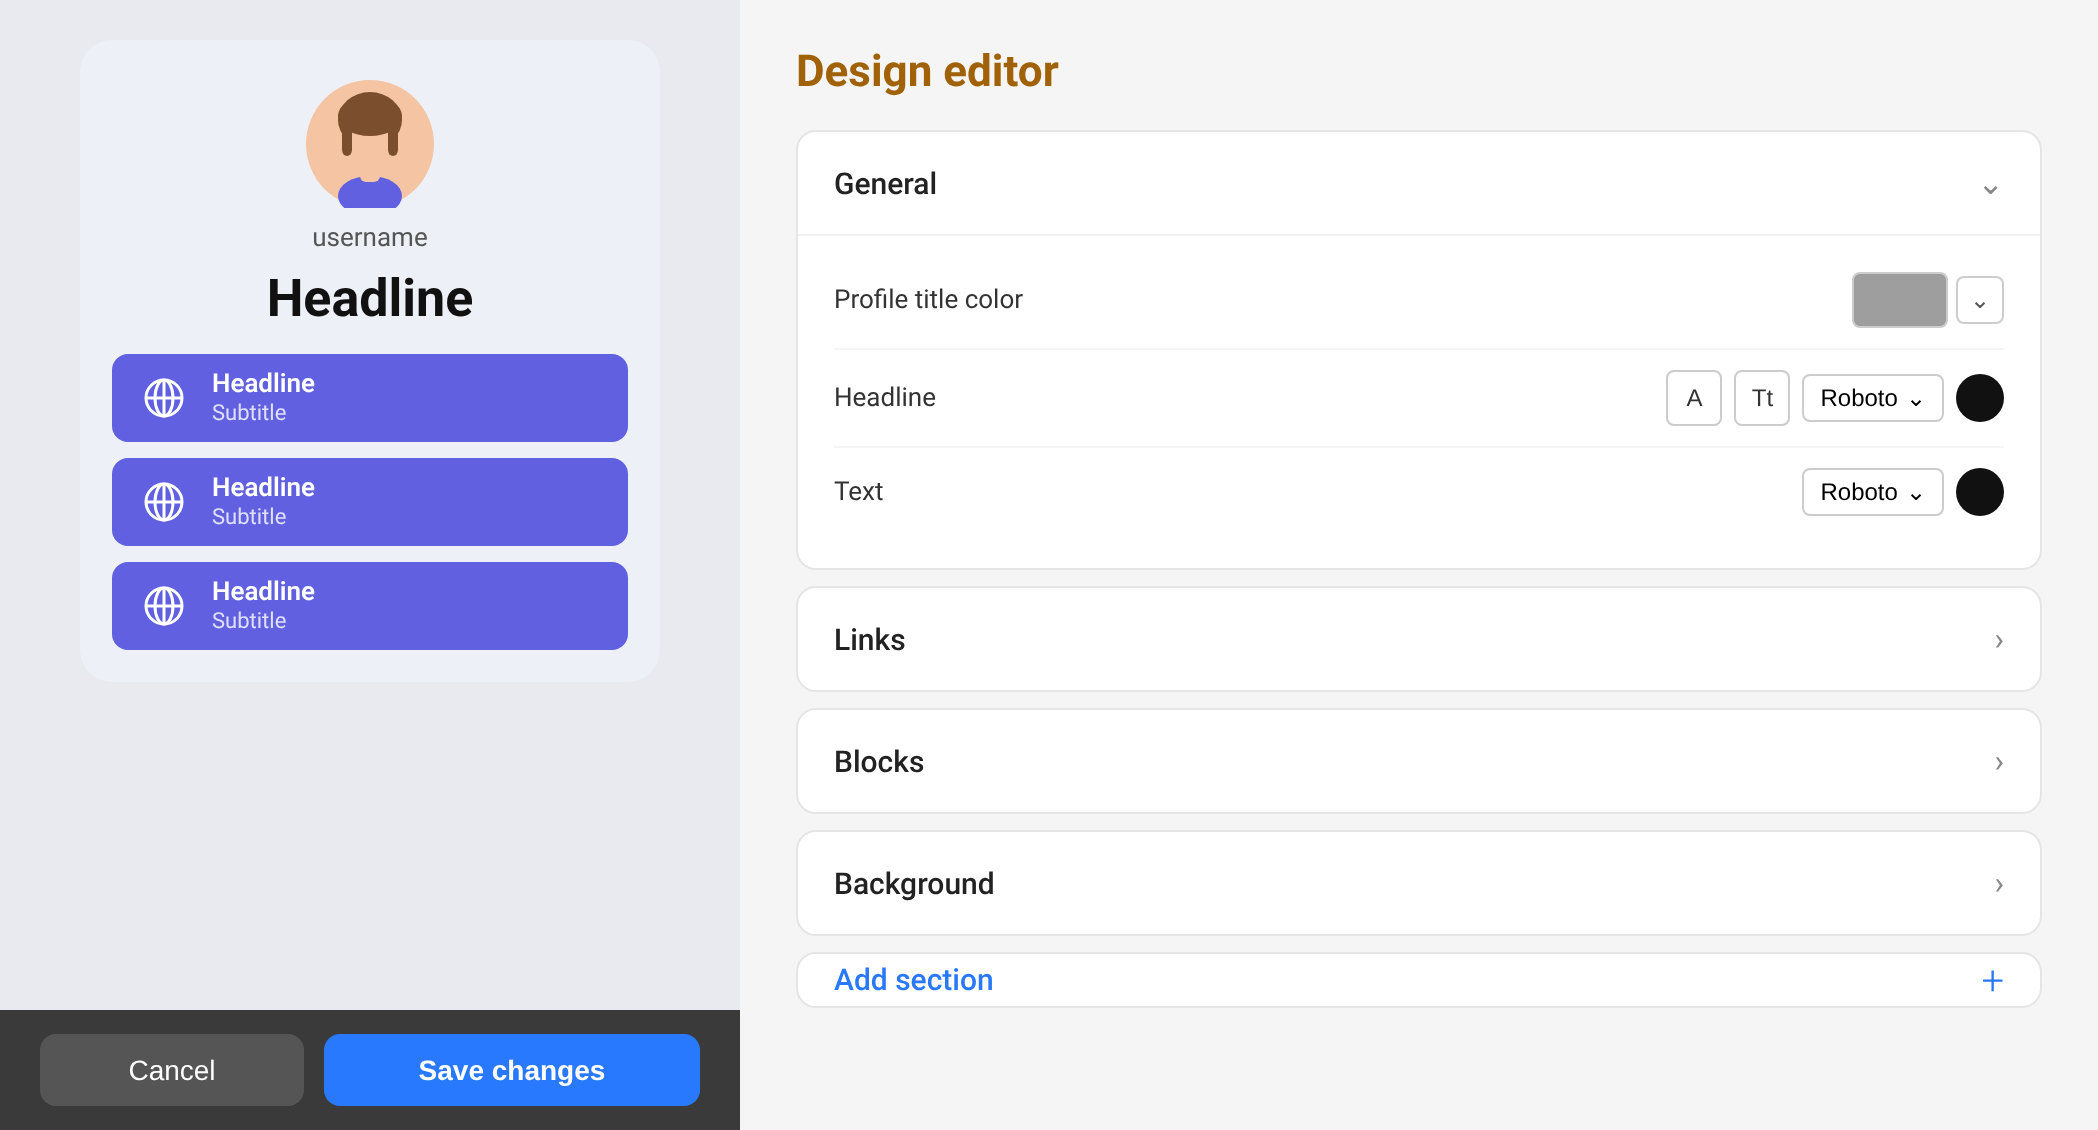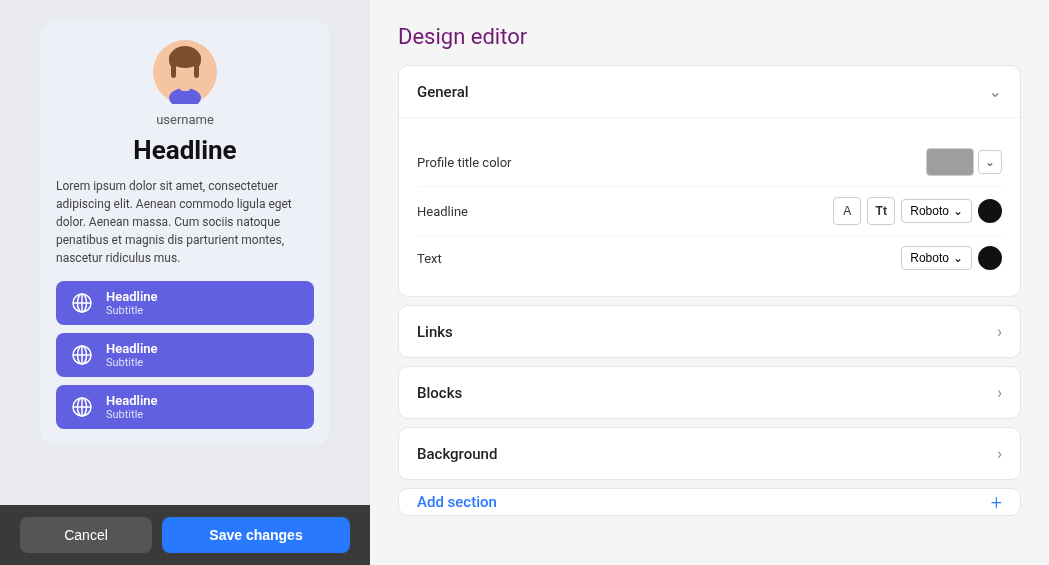--- a/index.html
+++ b/index.html
@@ -148,22 +148,22 @@
     
     .right-panel {
       flex: 1;
       background: #f5f5f5;
       padding: 24px 28px;
       overflow-y: auto;
     }
 
     .design-editor-title {
       font-size: 22px;
-      font-weight: 400;
-      color: #701a75;
+      font-weight: 700;
+      color: #a16207;
       margin-bottom: 16px;
     }
 
     .accordion {
       background: white;
       border-radius: 10px;
       margin-bottom: 8px;
       overflow: hidden;
       border: 1px solid #e5e5e5;
     }
@@ -182,21 +182,21 @@
       color: #222;
     }
 
     .accordion-icon {
       color: #888;
       font-size: 16px;
     }
 
     
     .accordion-content {
-      padding: 20px 18px 16px 18px;
+      padding: 8px 18px 16px 18px;
       border-top: 1px solid #f0f0f0;
     }
 
     .setting-row {
       display: flex;
       align-items: center;
       justify-content: space-between;
       padding: 10px 0;
       border-bottom: 1px solid #f5f5f5;
     }
@@ -246,21 +246,21 @@
       height: 28px;
       display: flex;
       align-items: center;
       justify-content: center;
       font-size: 12px;
       cursor: pointer;
       color: #333;
     }
 
     .font-btn-bold {
-      font-weight: 700;
+      font-weight: 400;
     }
 
     .color-dot {
       width: 24px;
       height: 24px;
       background: #111;
       border-radius: 50%;
       cursor: pointer;
     }
 
@@ -328,21 +328,20 @@
         <rect x="41" y="22" width="5" height="16" rx="3" fill="#7b4f2e"></rect>
 
         <ellipse cx="32" cy="58" rx="16" ry="10" fill="#6060e0"></ellipse>
 
         <rect x="27" y="41" width="10" height="10" rx="3" fill="#f5c5a3"></rect>
       </svg>
     </div>
 
     <span class="username-label">username</span>
     <h1 class="headline-text">Headline</h1>
-    <p class="body-text">Lorem ipsum dolor sit amet, consectetuer adipiscing elit. Aenean commodo ligula eget dolor. Aenean massa. Cum sociis natoque penatibus et magnis dis parturient montes, nascetur ridiculus mus.</p>
 
     <div class="link-item">
       <div class="link-icon">
         <svg width="22" height="22" viewBox="0 0 22 22" fill="none" xmlns="http://www.w3.org/2000/svg">
           <circle cx="11" cy="11" r="9" stroke="white" stroke-width="1.5" fill="none"></circle>
           <ellipse cx="11" cy="11" rx="4.5" ry="9" stroke="white" stroke-width="1.5" fill="none"></ellipse>
           <line x1="2" y1="11" x2="20" y2="11" stroke="white" stroke-width="1.5"></line>
           <line x1="11" y1="2" x2="11" y2="20" stroke="white" stroke-width="1.5"></line>
         </svg>
       </div>

